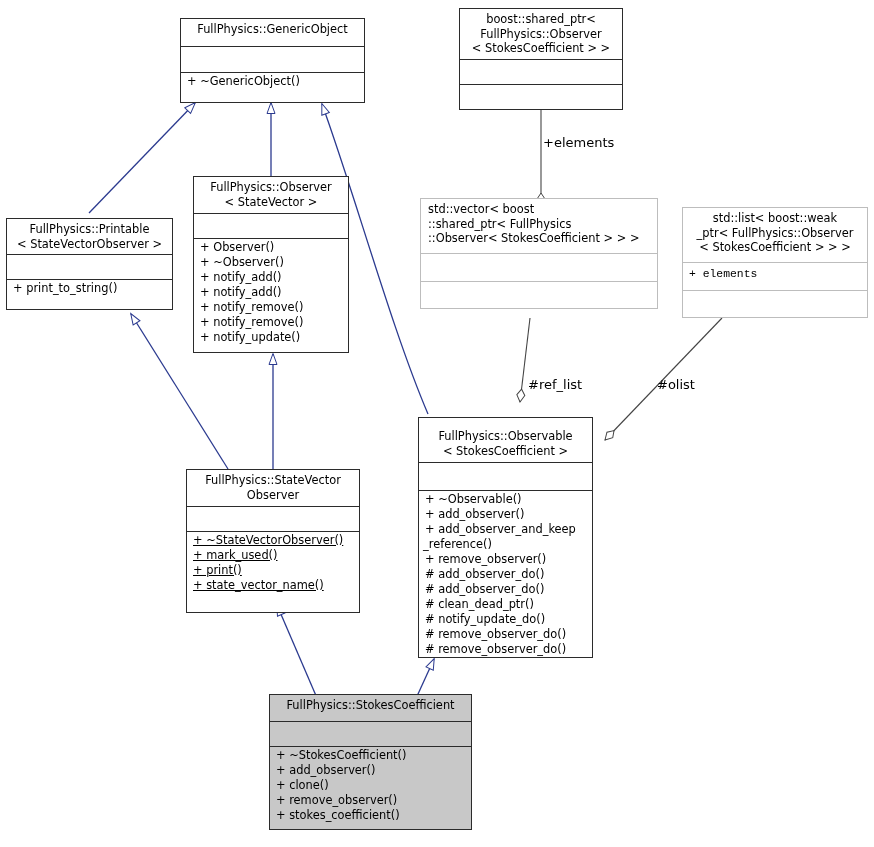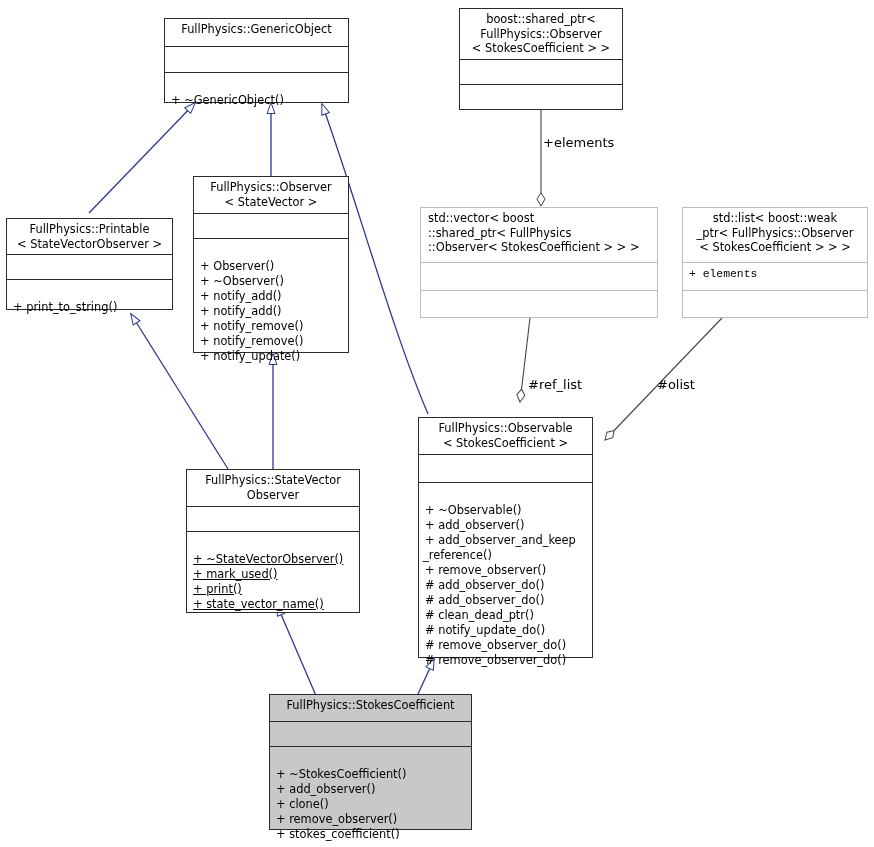--- a/index.html
+++ b/index.html
@@ -8,21 +8,21 @@
   svg.edges{position:absolute;left:0;top:0;width:874px;height:847px;}
 
   .uclass{position:absolute;box-sizing:border-box;background:#ffffff;border:1px solid #2b2b2b;}
   .uclass.grayborder{border:1px solid #bdbdbd;}
   .uclass.filled{background:#c8c8c8;border:1px solid #2b2b2b;}
 
   .sec{box-sizing:border-box;}
   .sec.title{text-align:center;padding:3px 5px 3px 5px;line-height:14.5px;}
   .sec.title.lefty{text-align:left;}
   .sec.mid{border-top:1px solid #2b2b2b;font-family:Liberation Mono, monospace;}
-  .sec.bot{border-top:1px solid #2b2b2b;text-align:left;padding:20px 5px 3px 6px;line-height:15px;}
+  .sec.bot{border-top:1px solid #2b2b2b;text-align:left;padding:1px 5px 3px 6px;line-height:15px;}
   .grayborder .sec.mid{border-top:1px solid #bdbdbd;}
   .grayborder .sec.bot{border-top:1px solid #bdbdbd;}
 
   .uclass, .uclass .sec{font-size:11.4px;color:#000000;}
   .row{white-space:nowrap;}
 
   .edgelabel{position:absolute;font-size:13px;color:#000;white-space:nowrap;}
 </style>
 </head>
 <body>
@@ -53,21 +53,21 @@
 
     <path d="M413,705 L434,659" fill="none" stroke="#2b3a8f" stroke-width="1.3" marker-end="url(#inh)"></path>
 
     <path d="M541,110 L541,206" fill="none" stroke="#444444" stroke-width="1.1" marker-end="url(#agg)"></path>
 
     <path d="M530,318 L520,402" fill="none" stroke="#444444" stroke-width="1.1" marker-end="url(#agg)"></path>
 
     <path d="M722,318 L605,440" fill="none" stroke="#444444" stroke-width="1.1" marker-end="url(#agg)"></path>
   </svg>
 
-  <div class="uclass" style="left:164px;top:18px;width:185px;height:85px;">
+  <div class="uclass" style="left:180px;top:18px;width:185px;height:85px;">
     <div class="sec title" style="height:27px;">
       <div class="row">FullPhysics::GenericObject</div>
     </div>
     <div class="sec mid" style="height:26px;"></div>
     <div class="sec bot" style="height:31px;">
       <div class="row">+ ~GenericObject()</div>
     </div>
   </div>
 
   <div class="uclass" style="left:459px;top:8px;width:164px;height:102px;">
@@ -101,21 +101,21 @@
       <div class="row">+ Observer()</div>
       <div class="row">+ ~Observer()</div>
       <div class="row">+ notify_add()</div>
       <div class="row">+ notify_add()</div>
       <div class="row">+ notify_remove()</div>
       <div class="row">+ notify_remove()</div>
       <div class="row">+ notify_update()</div>
     </div>
   </div>
 
-  <div class="uclass grayborder" style="left:420px;top:207px;width:238px;height:111px;">
+  <div class="uclass grayborder" style="left:420px;top:198px;width:238px;height:111px;">
     <div class="sec title lefty" style="height:54px;padding-left:7px;">
       <div class="row">std::vector&lt; boost</div>
       <div class="row">::shared_ptr&lt; FullPhysics</div>
       <div class="row">::Observer&lt; StokesCoefficient &gt; &gt; &gt;</div>
     </div>
     <div class="sec mid" style="height:28px;"></div>
     <div class="sec bot" style="height:27px;"></div>
   </div>
 
   <div class="uclass grayborder" style="left:682px;top:207px;width:186px;height:111px;">
@@ -124,21 +124,21 @@
       <div class="row">_ptr&lt; FullPhysics::Observer</div>
       <div class="row">&lt; StokesCoefficient &gt; &gt; &gt;</div>
     </div>
     <div class="sec mid" style="height:28px;text-align:left;padding:5px 5px 0 6px;">
       <div class="row">+ elements</div>
     </div>
     <div class="sec bot" style="height:27px;"></div>
   </div>
 
   <div class="uclass" style="left:418px;top:417px;width:175px;height:241px;">
-    <div class="sec title" style="height:36px;">
+    <div class="sec title" style="height:36px;margin-top:8px;">
       <div class="row">FullPhysics::Observable</div>
       <div class="row">&lt; StokesCoefficient &gt;</div>
     </div>
     <div class="sec mid" style="height:28px;"></div>
     <div class="sec bot" style="height:175px;">
       <div class="row">+ ~Observable()</div>
       <div class="row">+ add_observer()</div>
       <div class="row">+ add_observer_and_keep</div>
       <div class="row" style="margin-left:-2px;">_reference()</div>
       <div class="row">+ remove_observer()</div>

